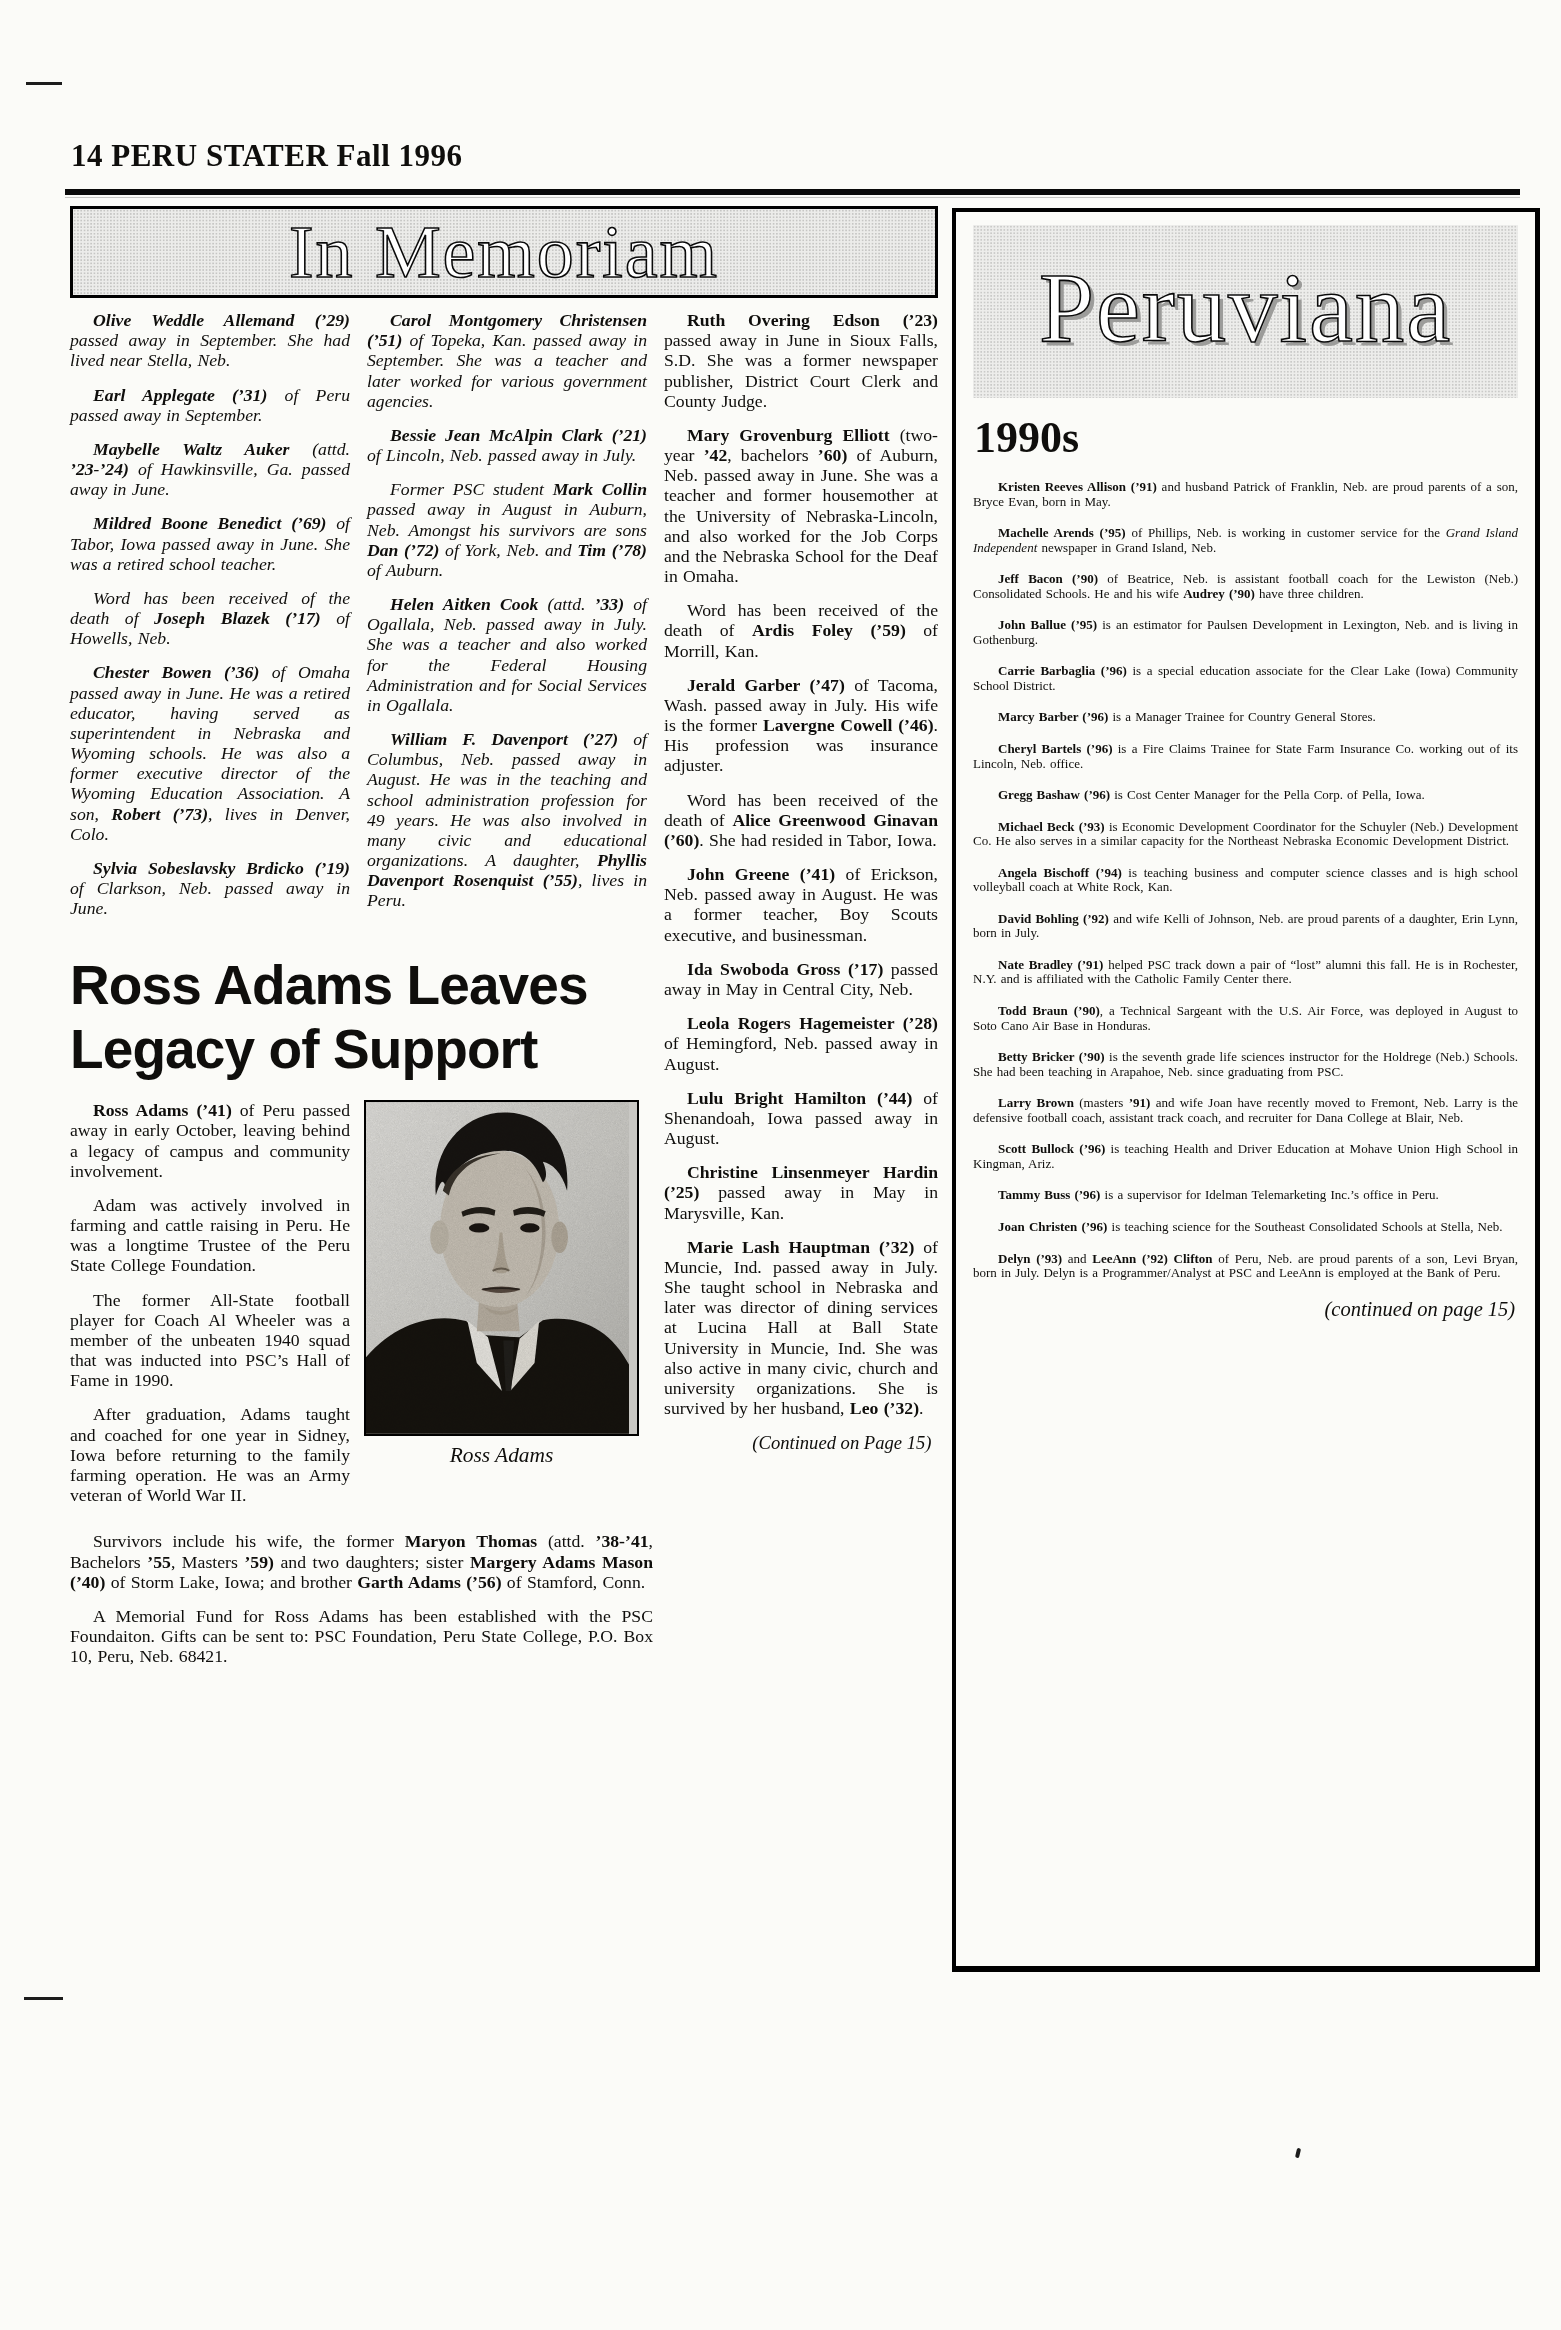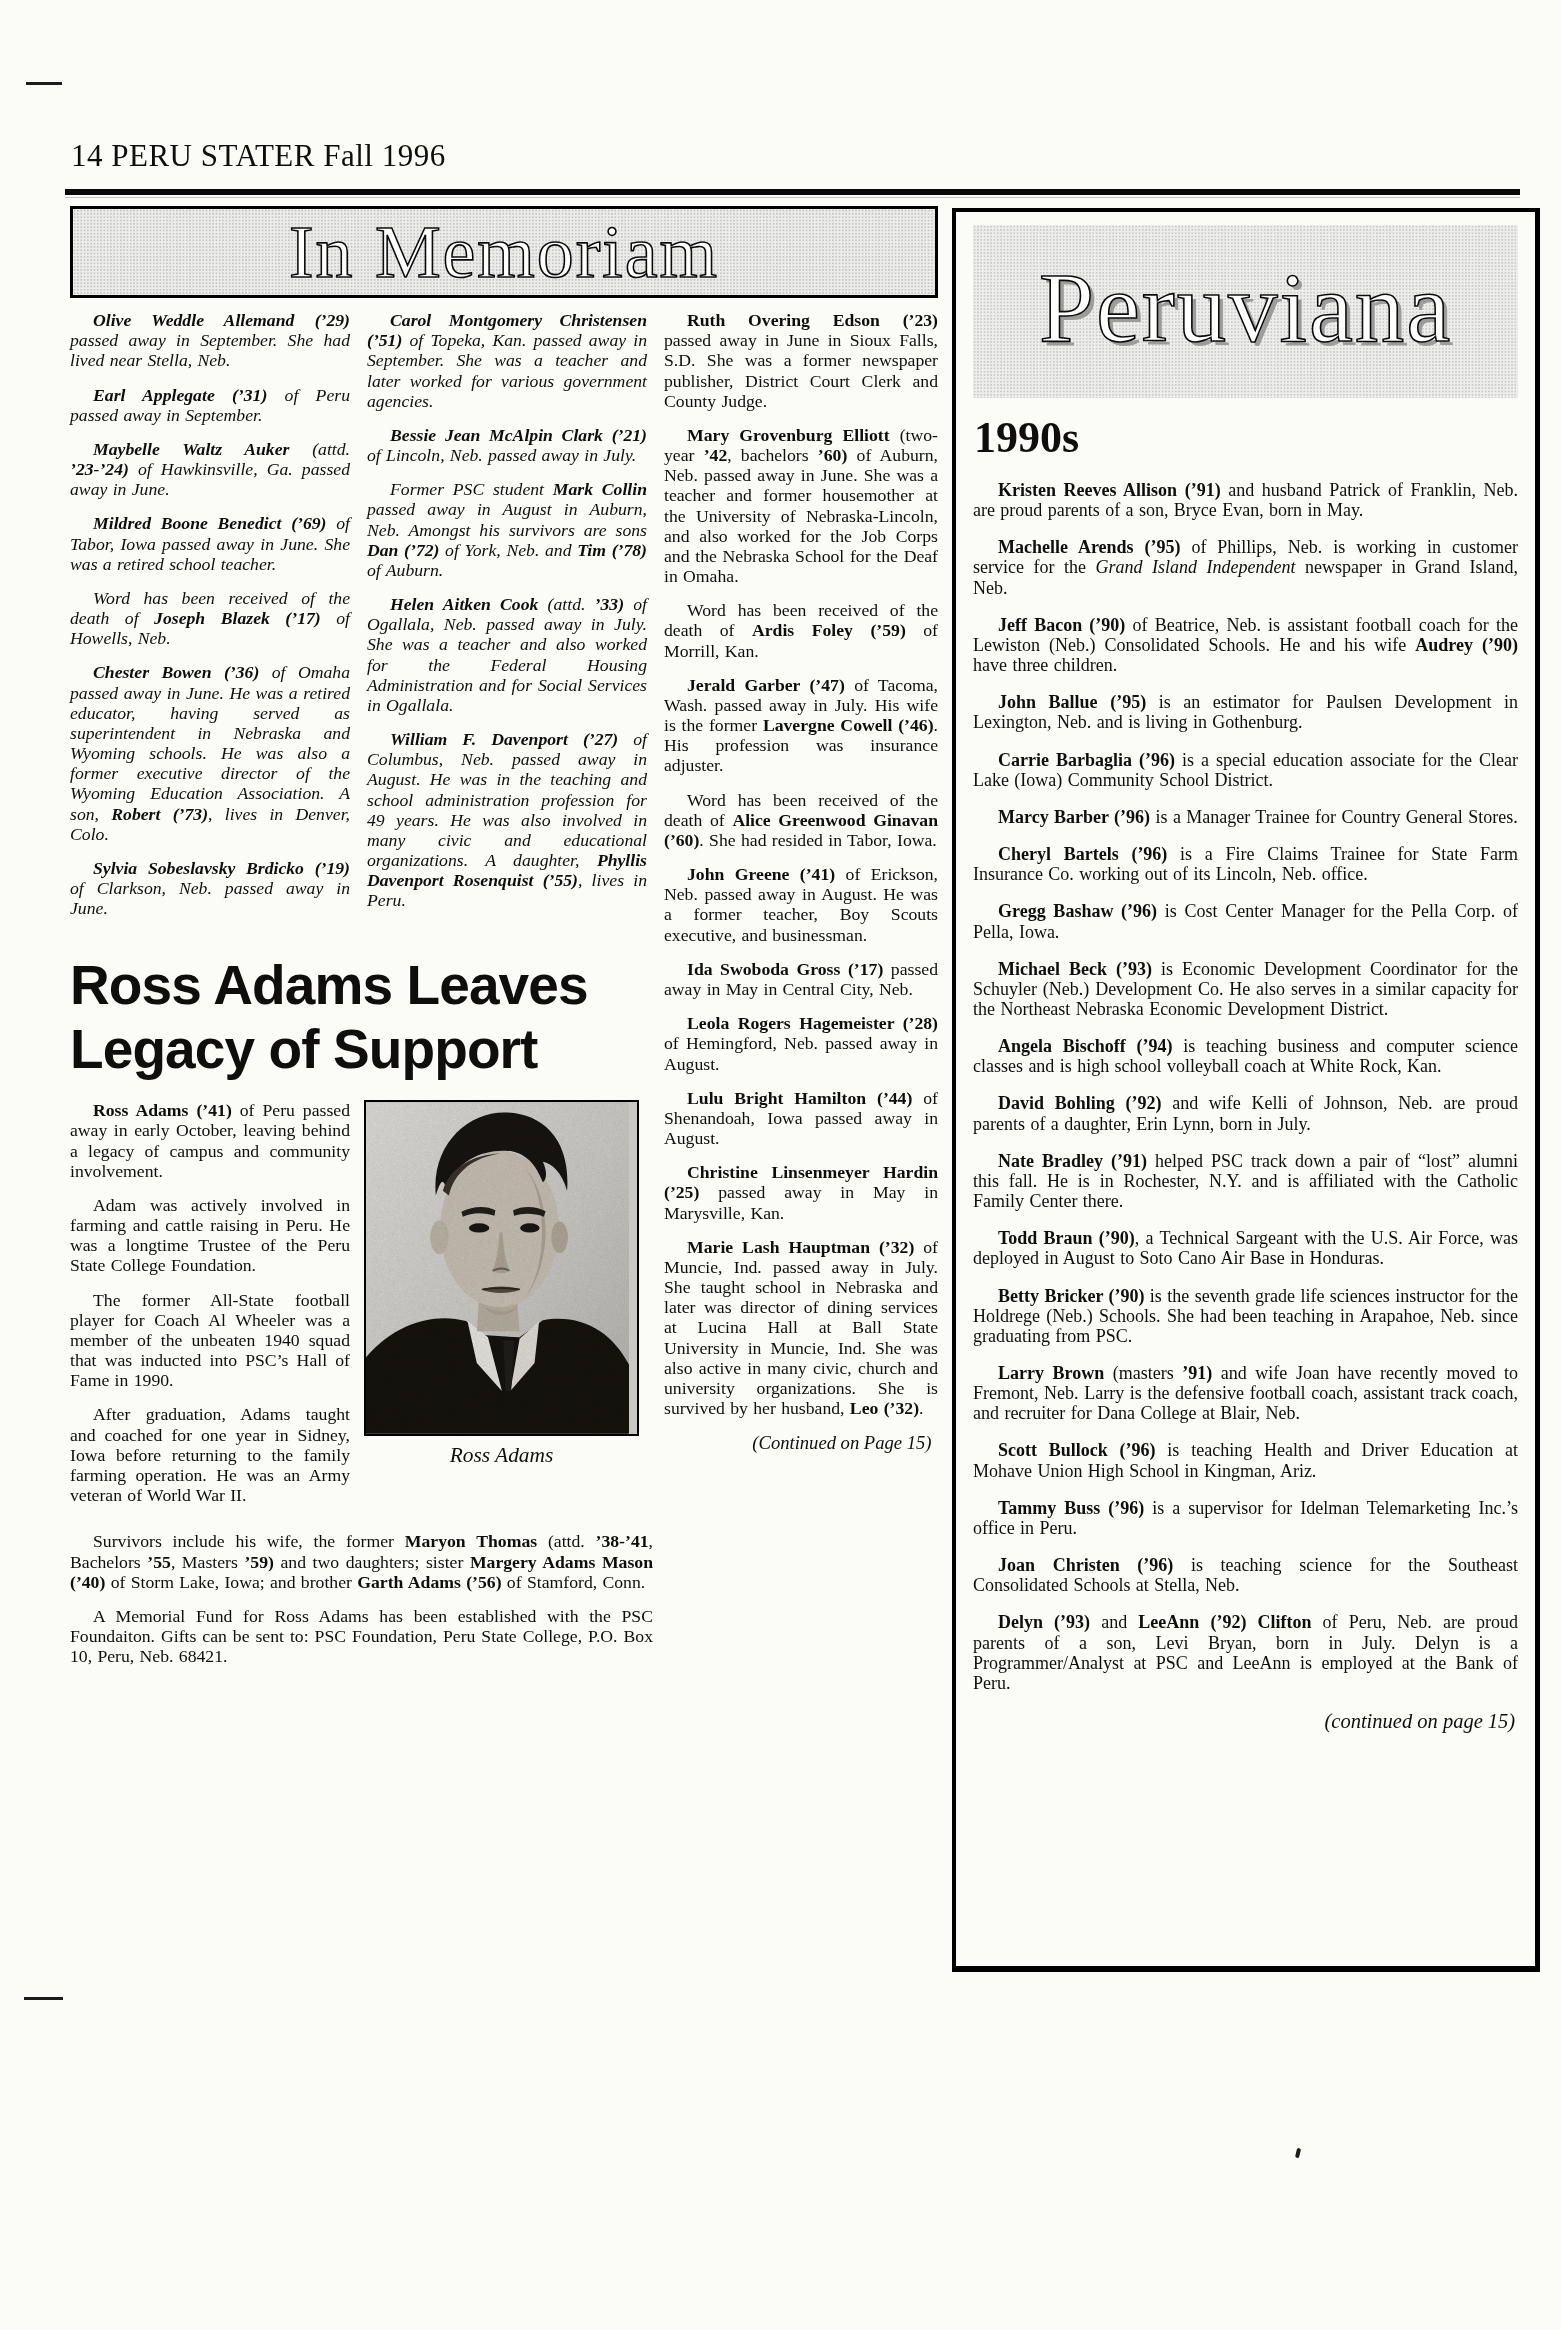--- a/index.html
+++ b/index.html
@@ -7,21 +7,21 @@
     width:1561px;height:2392px;position:relative;
     background:#fbfbf8;color:#0f0e0c;
     font-family:"Liberation Serif","DejaVu Serif",serif;
     -webkit-font-smoothing:antialiased;
   }
   .page{position:absolute;inset:0;overflow:hidden;}
 
   
   .page-header{
     position:absolute;left:71px;top:138px;
-    font-size:31px;font-weight:normal;letter-spacing:0.5px;text-align:right;
+    font-size:31px;font-weight:bold;letter-spacing:0.5px;text-align:right;
   }
   .top-rule{position:absolute;left:65px;top:189px;width:1455px;height:6px;background:#0a0a0a;}
   .top-rule:after{content:"";display:block;margin-top:8px;height:1.4px;background:#2a2a2a;opacity:.25;}
 
   
   .left-region{position:absolute;left:70px;top:206px;width:868px;}
 
   .banner-box{
     box-sizing:border-box;border:3.3px solid #000;height:92px;
     background-color:#ececea;
@@ -79,21 +79,21 @@
     background-image:radial-gradient(rgba(0,0,0,.15) 0.6px, transparent 0.7px);
     background-size:3.3px 3.3px;
     padding:26px 3.7px 34px 3.7px;text-align:center;
   }
   .peruviana-title{
     font-size:99px;
     text-shadow:4.2px 4.2px 0 #9c9c9a;
   }
   .decade-heading{font-size:44px;font-weight:bold;margin:14px 0 17px 0.9px;}
   p.note{
-    font-size:18px;line-height:1.12;text-align:justify;
+    font-size:13px;line-height:1.12;text-align:justify;
     text-indent:25px;margin:0 0 17px 0;word-spacing:0.9px;
   }
   .continued-per{
     font-size:20.5px;font-style:italic;text-align:right;margin:2.8px 2.8px 0 0;
   }
 
   
   .artifact{position:absolute;background:#1c1c1c;}
   .artifact.dash-top{left:26px;top:82px;width:36px;height:2.8px;}
   .artifact.dash-left{left:24px;top:1997px;width:39px;height:2.8px;}

